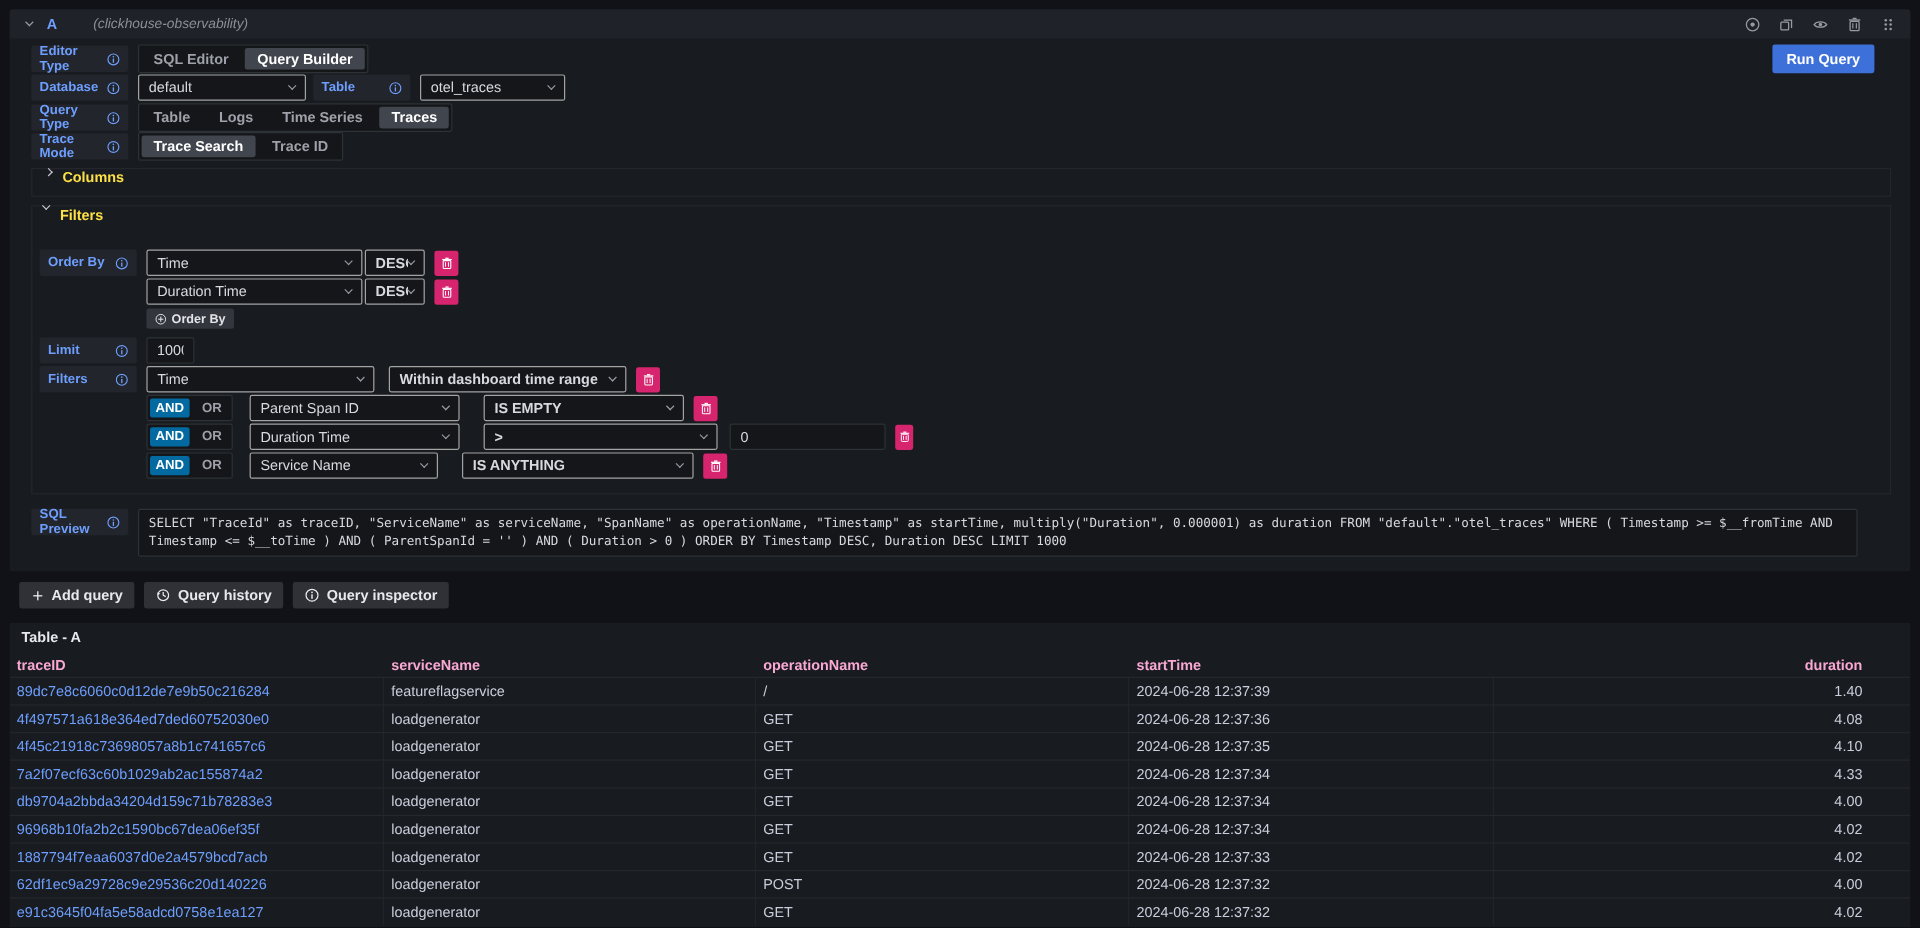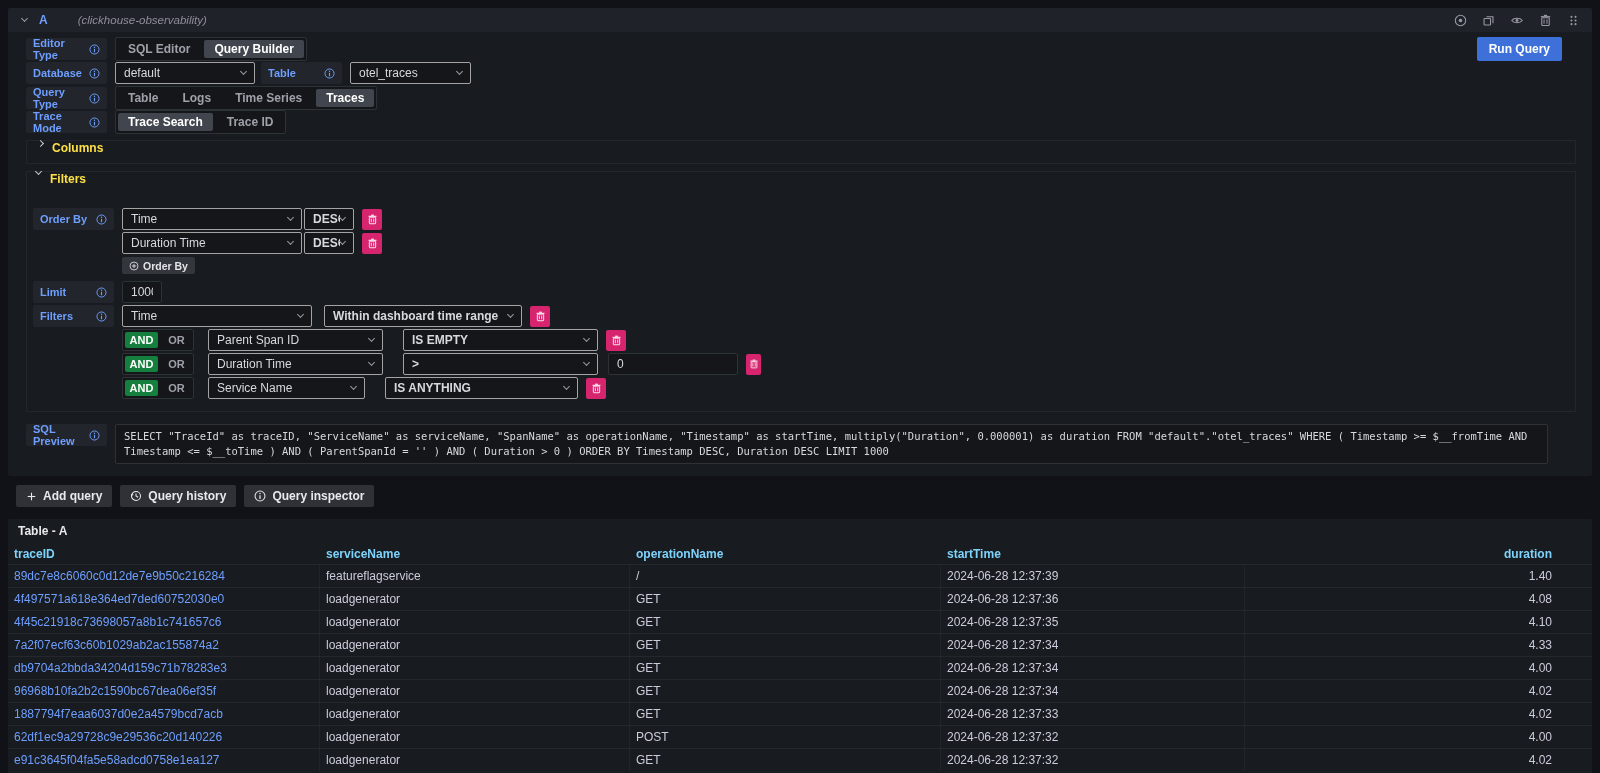--- a/index.html
+++ b/index.html
@@ -46,41 +46,41 @@
   .sec-head .chev { border-color:#c7c8cf; }
   .sec-body { padding:8px 0 10px 6px; }
 
   .trash-btn { width:20px; height:21px; background:#d6246e; border:none; border-radius:2px; margin-left:8px;
                display:flex; align-items:center; justify-content:center; flex:none; }
   .add-btn { height:17px; padding:0 7px; background:#34363d; border:none; border-radius:2px; color:#e3e4e8;
              font-size:10.5px; font-weight:600; display:inline-flex; align-items:center; gap:4px; font-family:inherit; }
 
   .bool-group { display:flex; align-items:stretch; background:#141619; border:1px solid #2c3235; border-radius:2px; height:22px; width:72px; flex:none; margin-right:14px; }
   .bb { flex:1; display:flex; align-items:center; justify-content:center; color:#9fa1aa; font-weight:600; font-size:11px; border-radius:2px; }
-  .bb.active { background:#15803d; color:#fff; margin:2px;text-align:center; }
+  .bb.active { background:#0369a1; color:#fff; margin:2px;text-align:center; }
 
   .sql-row { display:flex; margin-top:12px; }
   .sql-box { width:1433px; min-height:38px; background:#141619; border:1px solid #2c3235; border-radius:2px;
              font-family:"DejaVu Sans Mono", monospace; font-size:10.5px; line-height:15px; color:#d8d9df;
              padding:4px 8px; white-space:pre-wrap; word-break:break-all; }
 
   
   .footer-btns { display:flex; gap:8px; margin:9px 0 0 8px; }
   .fbtn { height:22px; padding:0 10px; background:#2f3137; border:none; border-radius:2px; color:#e8e9ed;
           font-size:12px; font-weight:600; display:inline-flex; align-items:center; gap:6px; font-family:inherit; }
 
   
   .panel { margin-top:12px; width:1584px; height:283px; background:#181b1f; border-radius:2px; overflow:hidden; }
   .panel-title { height:24px; display:flex; align-items:center; padding-left:10px; color:#e8e9ed; font-weight:700; font-size:12px; }
   .tbl { width:100%; }
   .trow { display:grid; grid-template-columns:312px 310px 311px 304px 1fr; height:23px; align-items:center; }
   .trow.head { height:21px; }
   .tcell { padding:0 6px; white-space:nowrap; overflow:hidden; border-right:1px solid rgba(255,255,255,0.045); height:100%; display:flex; align-items:center; }
   .trow .tcell:last-child { border-right:none; justify-content:flex-end; padding-right:40px; }
-  .trow.head .tcell { font-weight:700; color:#7dd3fc; border-right:none; font-size:12px; }
+  .trow.head .tcell { font-weight:700; color:#f9a8d4; border-right:none; font-size:12px; }
   .trow.body { border-top:1px solid rgba(255,255,255,0.055); }
   .tcell.link { color:#6e9fff; }
 </style>
 </head>
 <body>
 
 <svg width="0" height="0" style="position:absolute">
   <defs>
     <symbol id="i-info" viewBox="0 0 16 16">
       <circle cx="8" cy="8" r="6.6" fill="none" stroke="currentColor" stroke-width="1.4"></circle>
@@ -320,21 +320,21 @@
           <div class="frow">
             <div class="lbl spacer"></div>
             <div class="bool-group">
               <div class="bb active">AND</div>
               <div class="bb">OR</div>
             </div>
             <div class="sel" style="width:175px">
               <span class="val">Parent Span ID</span>
                 <span class="chev"></span>
             </div>
-            <div class="sel" style="width:195px;margin-left:20px">
+            <div class="sel" style="width:167px;margin-left:20px">
               <span class="val" style="font-weight:600">IS EMPTY</span>
                 <span class="chev"></span>
             </div>
             <button class="trash-btn">
               <svg width="11" height="11" style="color:#fff">
                   <use href="#i-trash"></use>
                 </svg>
             </button>
           </div>
 

